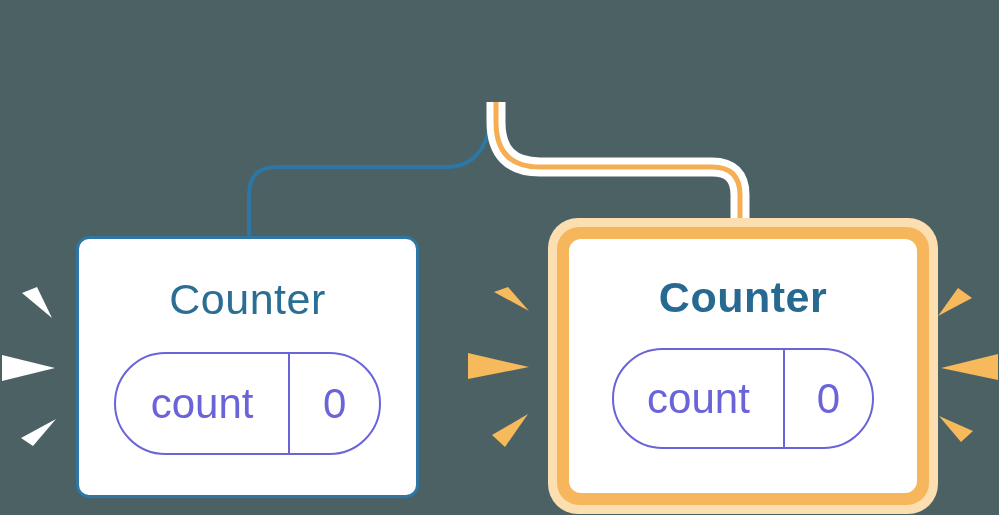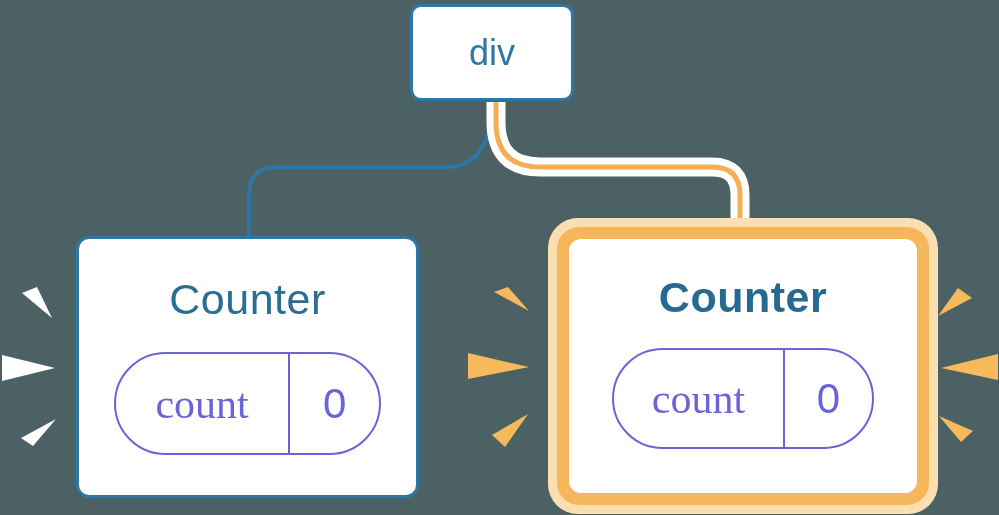--- a/index.html
+++ b/index.html
@@ -77,37 +77,34 @@
     display:flex;align-items:stretch;
     background:#ffffff;
     overflow:hidden;
   }
   .left .pill{width:267px;height:103px;}
   .hl-inner .pill{width:262px;height:101px;}
   .pill .seg{
     display:flex;align-items:center;justify-content:center;
     color:#6a64d8;font-size:42px;
   }
-  .pill .seg.key{flex:0 0 65.5%;border-right:2px solid #6a64d8;font-family:Liberation Serif, serif;}
+  .pill .seg.key{flex:0 0 65.5%;border-right:2px solid #6a64d8;}
   .pill .seg.val{flex:1 1 auto;}
 </style>
 </head>
 <body>
 
 <div class="stage">
 
   <svg class="layer" viewBox="0 0 999 515">
     <path d="M 492 102 C 492 138 480 166 448 167 L 277 167 Q 249 167 249 195 L 249 237" fill="none" stroke="#2e76a4" stroke-width="4"></path>
     <path d="M 496 102 L 496 122 Q 496 167 540 167 L 712 167 Q 740 167 740 195 L 740 221" fill="none" stroke="#ffffff" stroke-width="19"></path>
     <path d="M 496 102 L 496 122 Q 496 167 540 167 L 712 167 Q 740 167 740 195 L 740 234" fill="none" stroke="#f5ae53" stroke-width="5"></path>
   </svg>
 
-  <div class="root-node">
-    <span>div</span>
-  </div>
 
   <div class="card left">
     <div class="card-title">Counter</div>
     <div class="pill">
       <div class="seg key">count</div>
       <div class="seg val">0</div>
     </div>
   </div>
 
   <div class="hl-outer">

